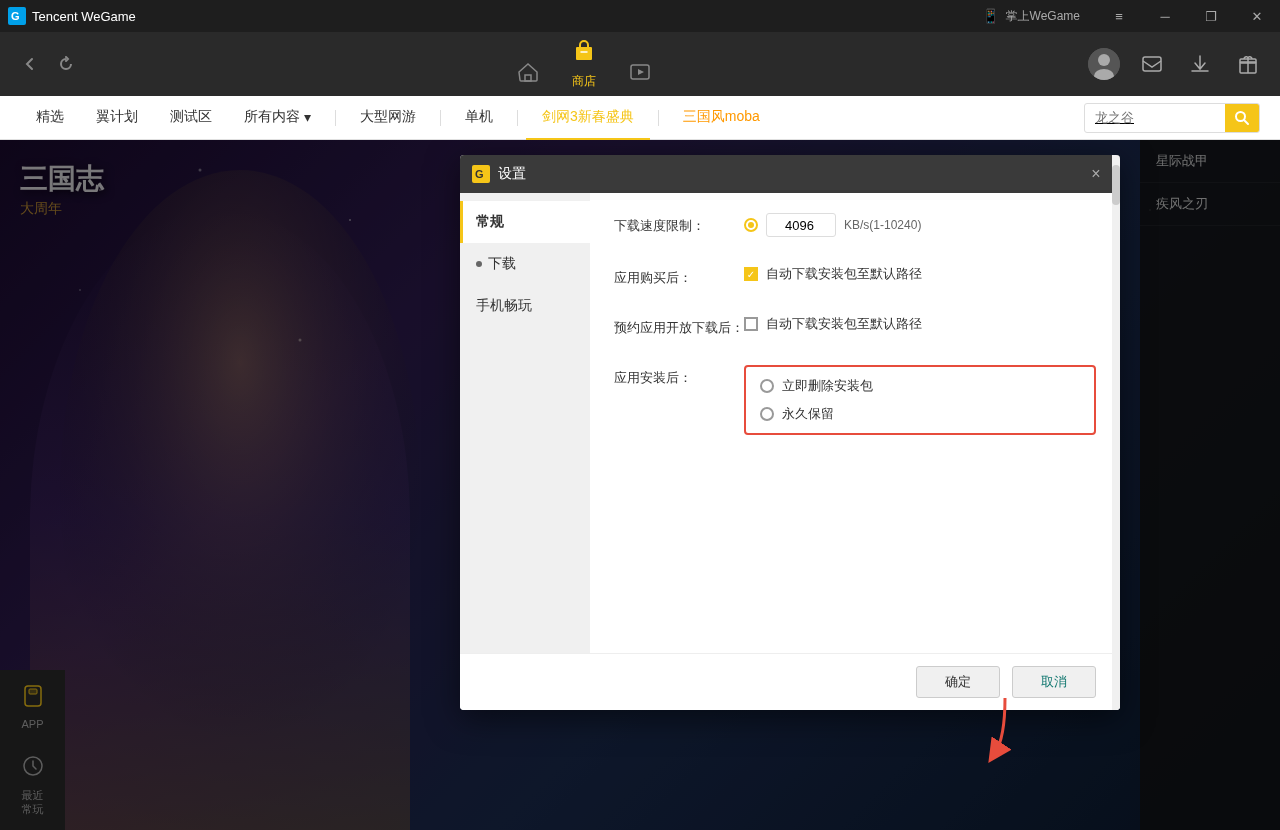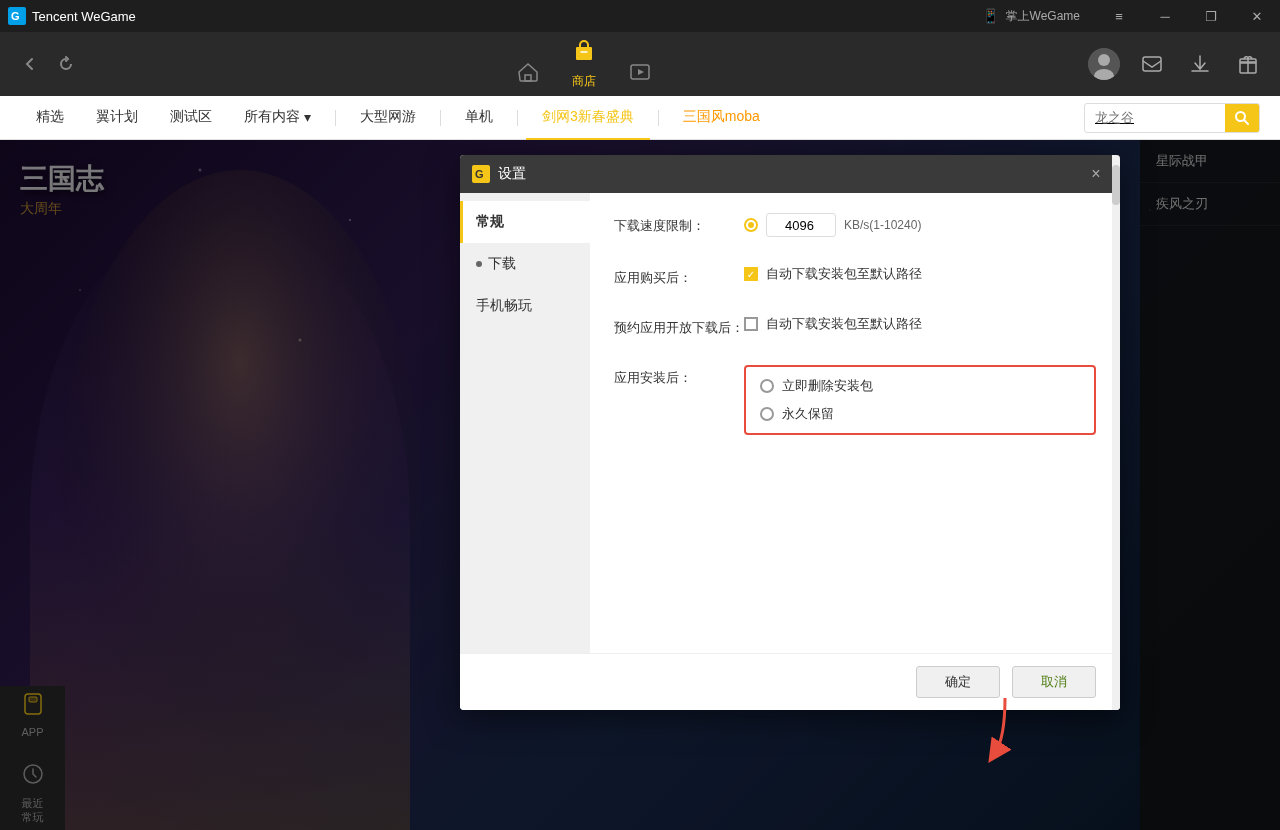--- a/index.html
+++ b/index.html
@@ -207,21 +207,21 @@
       height: 100%;
       background: linear-gradient(135deg, #1a0a2e 0%, #2d1b4e 30%, #1a2a4e 60%, #0a1a2e 100%);
     }
 
     
     .sidebar-left {
       position: absolute;
       left: 0;
       bottom: 0;
       width: 65px;
-      height: 144px;
+      height: 160px;
       background: #2a2a2a;
       display: flex;
       flex-direction: column;
       align-items: center;
       justify-content: center;
       gap: 8px;
       padding: 12px 0;
     }
     .sidebar-left-item {
       display: flex;
@@ -486,21 +486,21 @@
       border-top: 1px solid #eee;
       background: #fff;
     }
     .btn-primary {
       padding: 6px 28px;
       background: #f0f0f0;
       border: 1px solid #ccc;
       border-radius: 3px;
       font-size: 13px;
       cursor: pointer;
-      color: #4d7c0f;
+      color: #0f766e;
     }
     .btn-confirm {
       padding: 6px 28px;
       background: #f0f0f0;
       border: 1px solid #ccc;
       border-radius: 3px;
       font-size: 13px;
       cursor: pointer;
       color: #333;
     }

